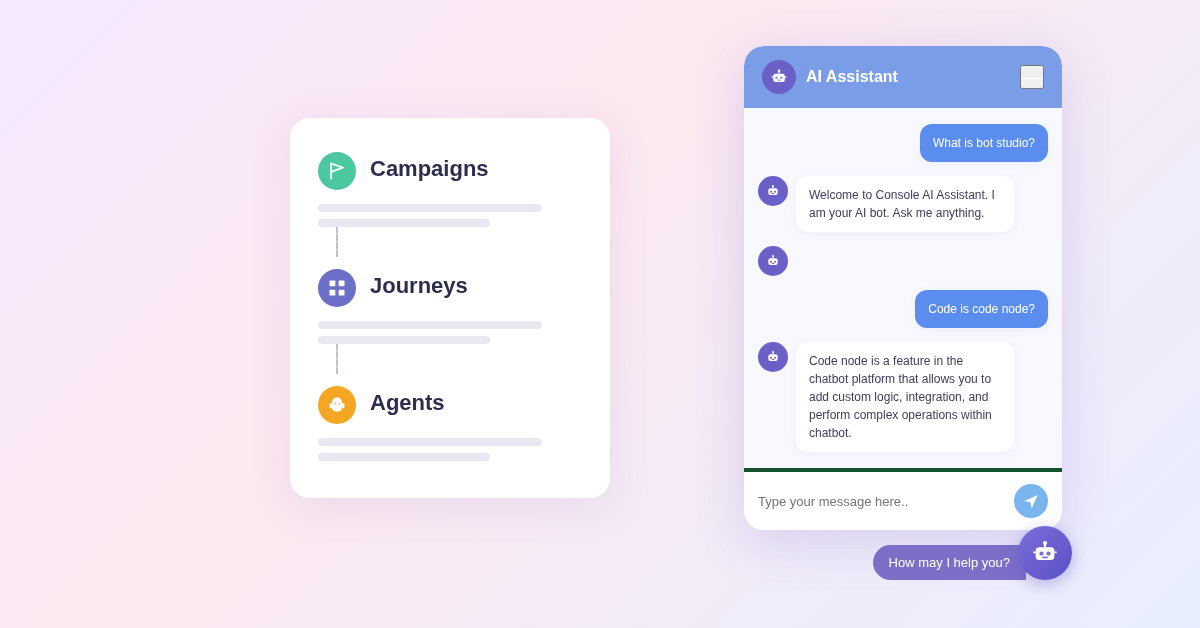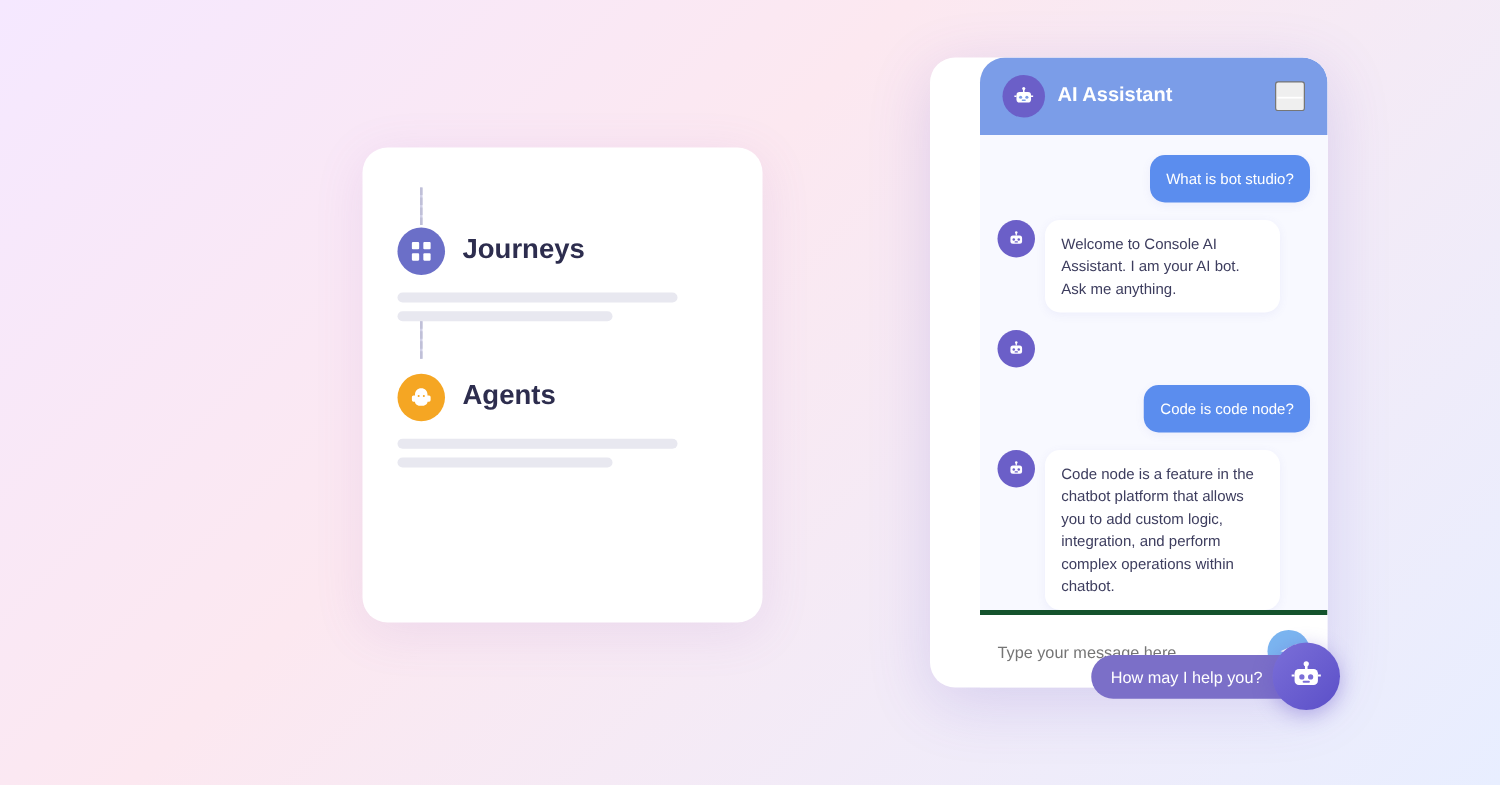--- a/index.html
+++ b/index.html
@@ -110,21 +110,20 @@
       position: absolute;
       right: 138px;
       top: 46px;
       width: 318px;
       background: #ffffff;
       border-radius: 20px;
       box-shadow: 0 12px 50px rgba(100, 80, 200, 0.18);
       overflow: hidden;
       display: flex;
       flex-direction: column;
-      padding-left: 40px;
     }
 
     .chat-header {
       background: #7b9de8;
       padding: 14px 18px;
       display: flex;
       align-items: center;
       justify-content: space-between;
       border-radius: 20px 20px 0 0;
     }
@@ -235,23 +234,23 @@
       align-items: center;
       justify-content: center;
       cursor: pointer;
       border: none;
     }
 
     
     .floating-chat-btn {
       position: absolute;
       right: 128px;
-      bottom: 60px;
-      display: flex;
-      align-items: center;
+      bottom: 48px;
+      display: flex;
+      align-items: flex-end;
       gap: 0;
     }
 
     .floating-label {
       background: #7b6fc8;
       color: white;
       font-size: 13px;
       font-weight: 500;
       padding: 10px 16px 10px 16px;
       border-radius: 20px 0 0 20px;
@@ -269,24 +268,39 @@
       box-shadow: 0 4px 16px rgba(100, 80, 200, 0.4);
       margin-left: -8px;
     }
 
   </style>
 </head>
 <body>
 
 <div class="left-card">
 
+  <div class="nav-section">
+    <div class="nav-section-header">
+      <div class="nav-icon-wrapper green">
+
+        <svg class="nav-icon-svg" viewBox="0 0 24 24" fill="white">
+          <path d="M5 3v18M5 3l14 5-14 5" stroke="white" stroke-width="2.2" stroke-linecap="round" stroke-linejoin="round" fill="none"></path>
+        </svg>
+      </div>
+      <span class="nav-label">Campaigns</span>
+    </div>
+    <div class="nav-lines">
+      <div class="nav-line long"></div>
+      <div class="nav-line medium"></div>
+    </div>
+  </div>
 
   <div class="connector"></div>
 
-  <div class="nav-section" style="">
+  <div class="nav-section" style="margin-top:10px;">
     <div class="nav-section-header">
       <div class="nav-icon-wrapper purple">
         <svg class="nav-icon-svg" viewBox="0 0 24 24" fill="white">
           <rect x="3" y="3" width="7" height="7" rx="1" fill="white"></rect>
           <rect x="14" y="3" width="7" height="7" rx="1" fill="white"></rect>
           <rect x="3" y="14" width="7" height="7" rx="1" fill="white"></rect>
           <rect x="14" y="14" width="7" height="7" rx="1" fill="white"></rect>
         </svg>
       </div>
       <span class="nav-label">Journeys</span>

